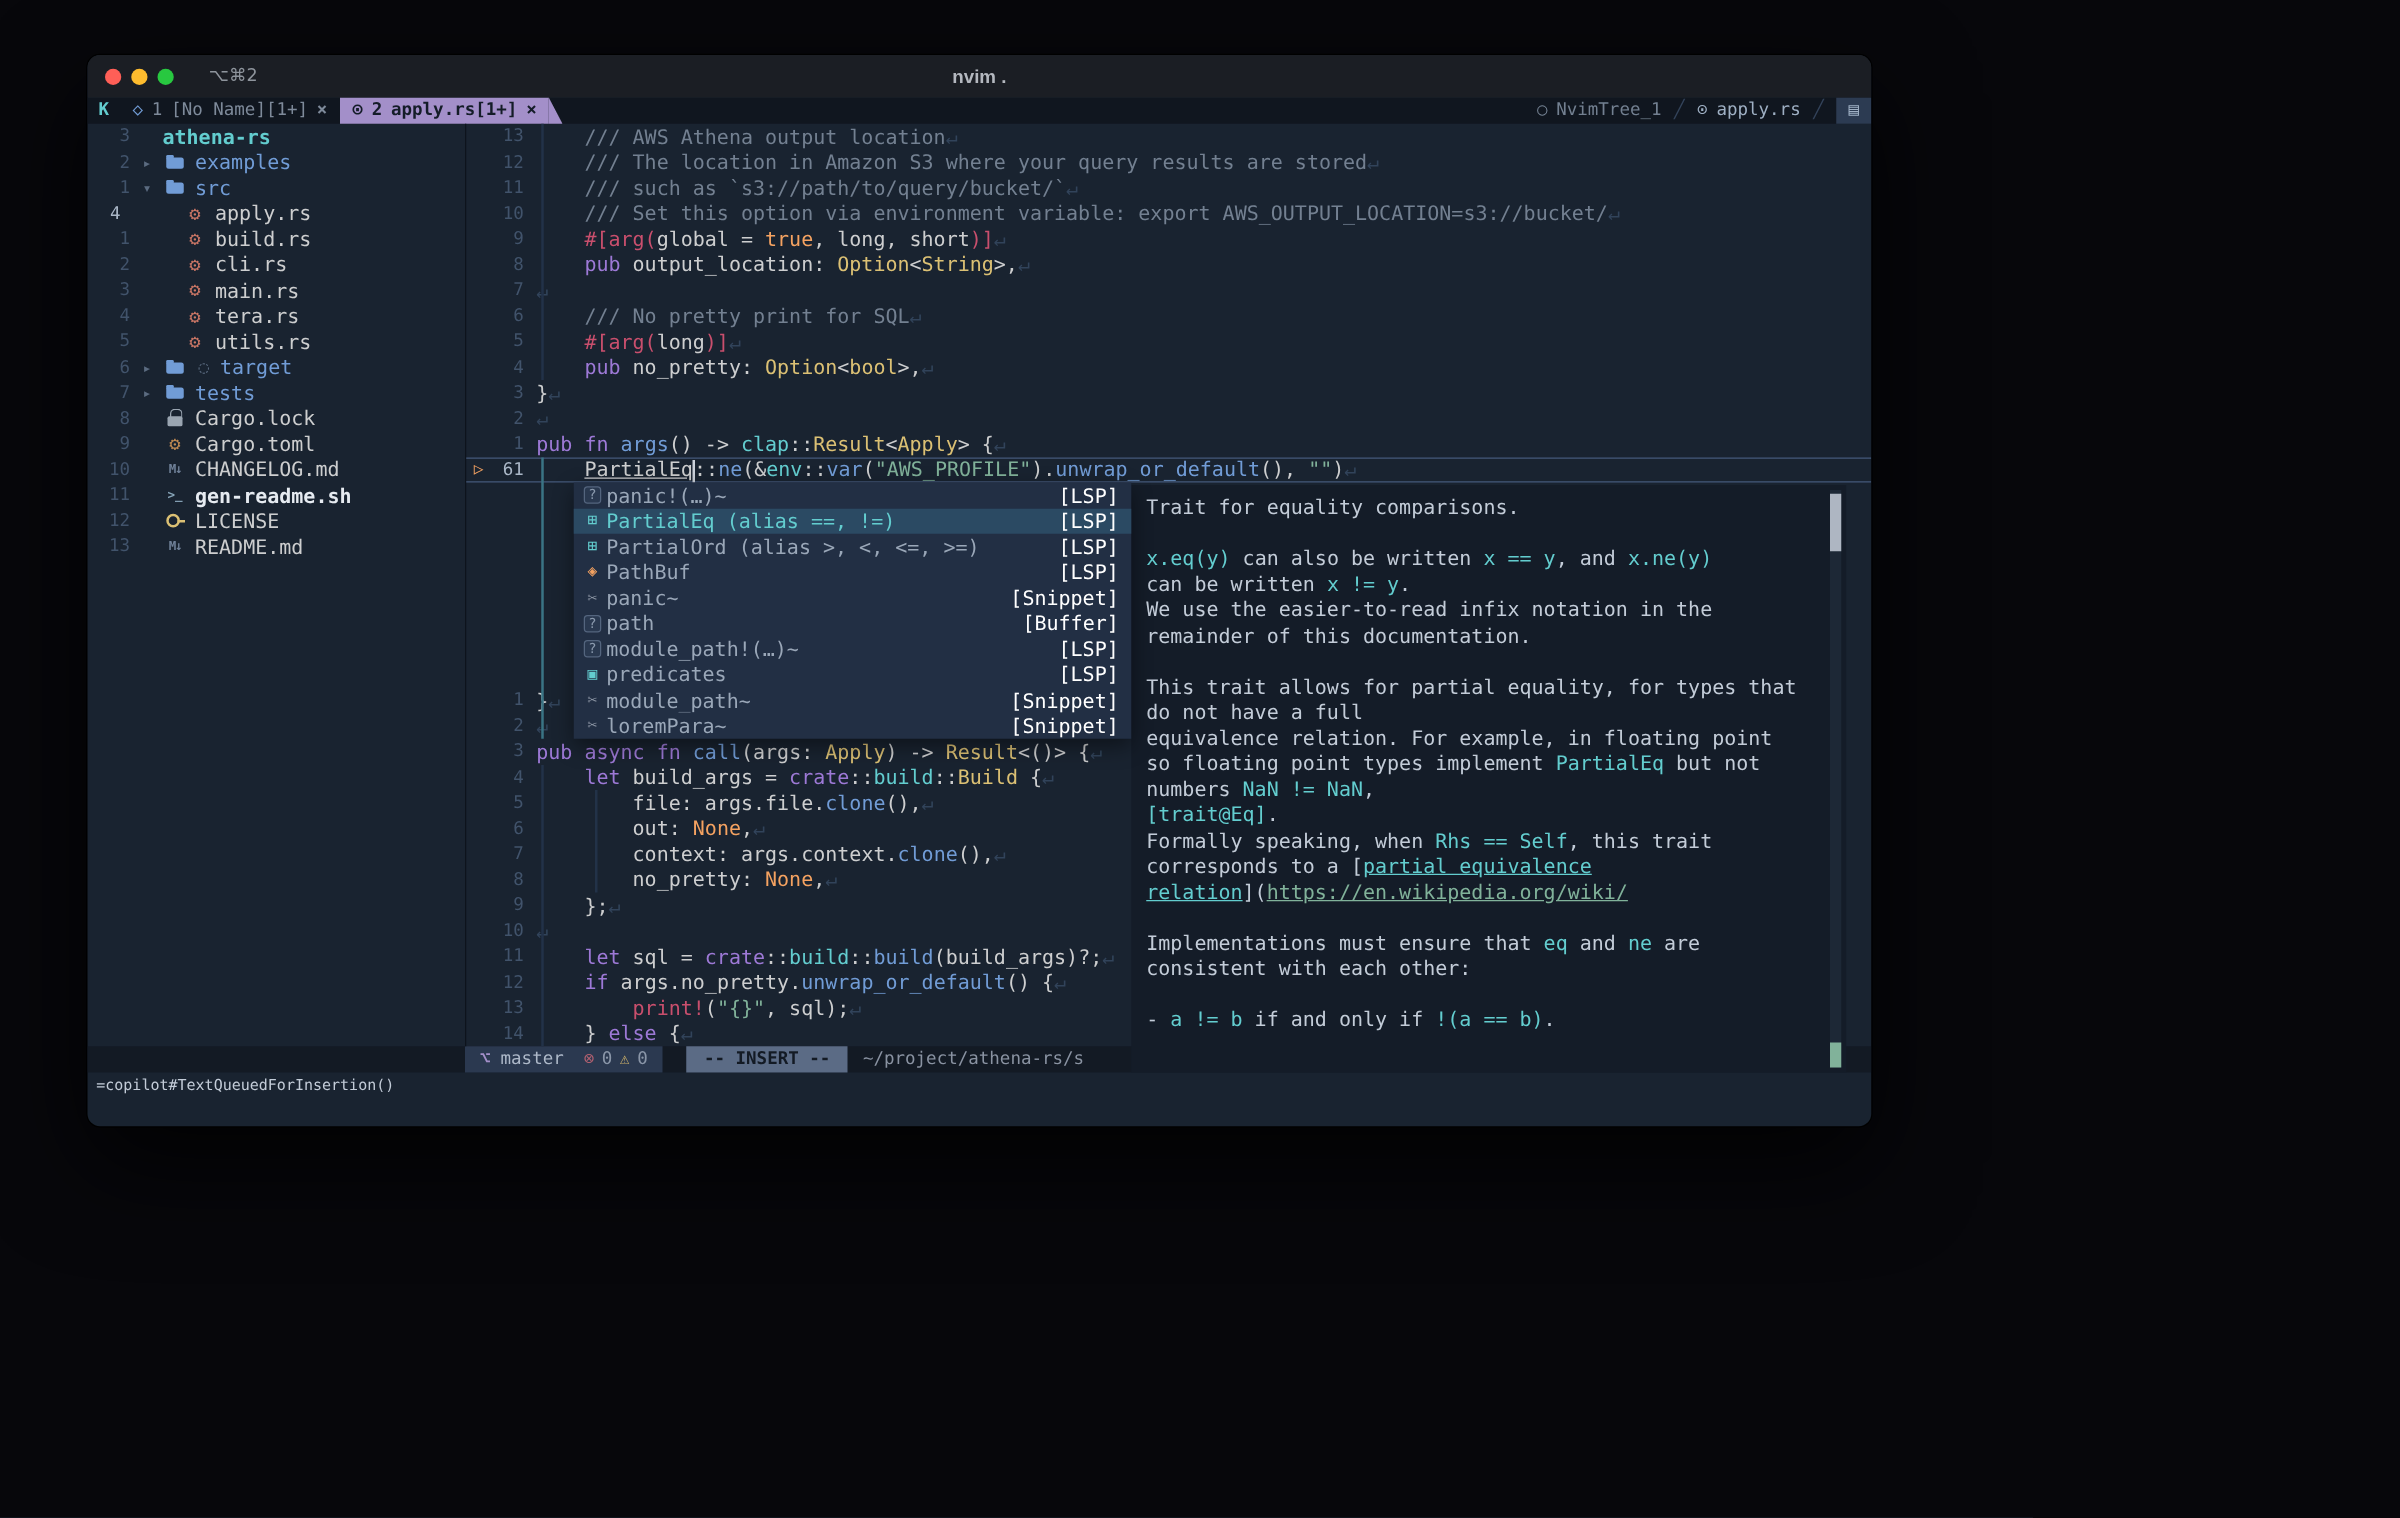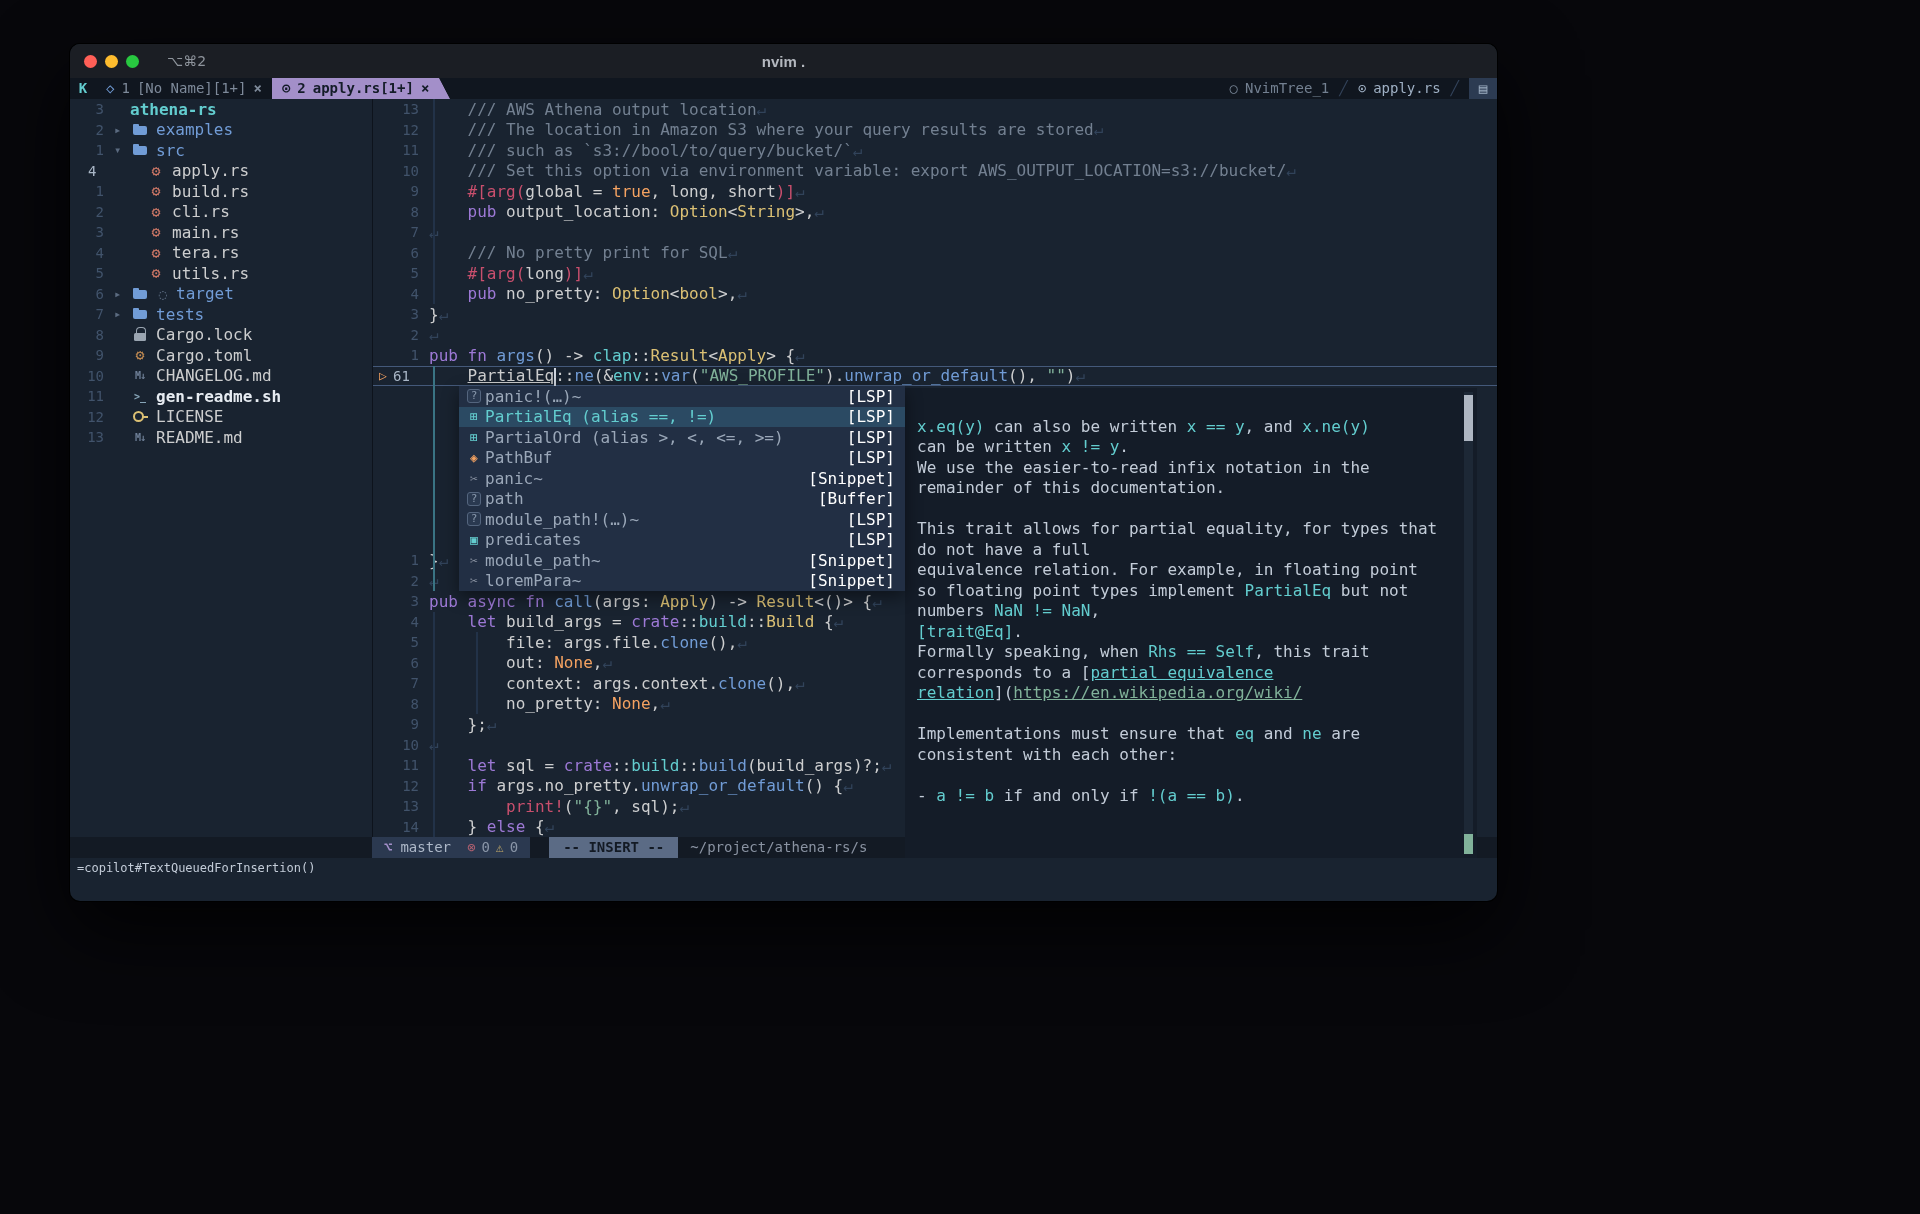--- a/index.html
+++ b/index.html
@@ -64,21 +64,21 @@
   .i-lock::before{content:"";position:absolute;left:6px;top:2px;width:8px;height:7px;border:1.5px solid #9aa5b1;border-bottom:none;border-radius:4px 4px 0 0}
   .i-lock::after{content:"";position:absolute;left:4px;top:8px;width:12px;height:8px;background:#9aa5b1;border-radius:1.5px}
   .i-key::before{content:"";position:absolute;left:3px;top:4px;width:7px;height:7px;border:2px solid var(--yellow);border-radius:50%}
   .i-key::after{content:"";position:absolute;left:12px;top:9px;width:6px;height:2px;background:var(--yellow);box-shadow:3px 2px 0 -1px var(--yellow)}
 
   
   .editor{flex:1;position:relative;font-size:16px;border-left:1px solid #0d131c;min-width:0}
   .erow{height:20.5px;display:flex;align-items:center;white-space:pre;color:var(--fg)}
   .erow .sign{width:20px;flex:0 0 auto;text-align:center;color:var(--orange);font-size:13px}
   .erow .num{width:36px;flex:0 0 auto;text-align:right;padding-right:10px;color:var(--numc);font-size:14px}
-  .erow .num.cur{text-align:left;color:#a9b6c6}
+  .erow .num.cur{text-align:right;color:#a9b6c6}
   .erow .code{flex:1;min-width:0}
   .cursorline{border-top:1px solid #44597a;border-bottom:1px solid #44597a}
 
   .cm{color:var(--dim)} .kw{color:var(--purple)} .fn{color:var(--blue)}
   .ty{color:var(--yellow)} .st{color:var(--green)} .cn{color:var(--orange)}
   .mc{color:var(--red)} .pu{color:var(--fg)} .op{color:var(--fg)} .fg{color:var(--fg)}
   .ns{color:var(--teal)} .eol{color:#31435a}
   .ins{color:var(--fg);text-decoration:underline}
   .cursor{display:inline-block;width:2px;height:18px;background:#cdd3dc;vertical-align:middle;margin-right:-1px}
 
@@ -179,21 +179,21 @@
         <div class="trow"><span class="num">9</span><span class="chev"></span><span class="ticon i-gear">⚙</span><span class="lbl ">Cargo.toml</span></div>
         <div class="trow"><span class="num">10</span><span class="chev"></span><span class="ticon i-markdown">M↓</span><span class="lbl ">CHANGELOG.md</span></div>
         <div class="trow"><span class="num">11</span><span class="chev"></span><span class="ticon i-shell">&gt;_</span><span class="lbl exec">gen-readme.sh</span></div>
         <div class="trow"><span class="num">12</span><span class="chev"></span><span class="ticon i-key"></span><span class="lbl ">LICENSE</span></div>
         <div class="trow"><span class="num">13</span><span class="chev"></span><span class="ticon i-markdown">M↓</span><span class="lbl ">README.md</span></div>
       </div>
     <div class="editor">
       <div id="editor-lines">
           <div class="erow"><span class="sign"></span><span class="num">13</span><span class="code"><span>    </span><span class="cm">/// AWS Athena output location</span><span class="eol">↵</span></span></div>
           <div class="erow"><span class="sign"></span><span class="num">12</span><span class="code"><span>    </span><span class="cm">/// The location in Amazon S3 where your query results are stored</span><span class="eol">↵</span></span></div>
-          <div class="erow"><span class="sign"></span><span class="num">11</span><span class="code"><span>    </span><span class="cm">/// such as `s3://bool/to/query/bucket/`</span><span class="eol">↵</span></span></div>
+          <div class="erow"><span class="sign"></span><span class="num">11</span><span class="code"><span>    </span><span class="cm">/// such as `s3://path/to/query/bucket/`</span><span class="eol">↵</span></span></div>
           <div class="erow"><span class="sign"></span><span class="num">10</span><span class="code"><span>    </span><span class="cm">/// Set this option via environment variable: export AWS_OUTPUT_LOCATION=s3://bucket/</span><span class="eol">↵</span></span></div>
           <div class="erow"><span class="sign"></span><span class="num">9</span><span class="code"><span>    </span><span class="mc">#[arg(</span><span class="fg">global </span><span class="op">= </span><span class="cn">true</span><span class="fg">, long, short</span><span class="mc">)]</span><span class="eol">↵</span></span></div>
           <div class="erow"><span class="sign"></span><span class="num">8</span><span class="code"><span>    </span><span class="kw">pub </span><span class="fg">output_location</span><span class="pu">: </span><span class="ty">Option</span><span class="pu">&lt;</span><span class="ty">String</span><span class="pu">&gt;,</span><span class="eol">↵</span></span></div>
           <div class="erow"><span class="sign"></span><span class="num">7</span><span class="code"><span class="eol">↵</span></span></div>
           <div class="erow"><span class="sign"></span><span class="num">6</span><span class="code"><span>    </span><span class="cm">/// No pretty print for SQL</span><span class="eol">↵</span></span></div>
           <div class="erow"><span class="sign"></span><span class="num">5</span><span class="code"><span>    </span><span class="mc">#[arg(</span><span class="fg">long</span><span class="mc">)]</span><span class="eol">↵</span></span></div>
           <div class="erow"><span class="sign"></span><span class="num">4</span><span class="code"><span>    </span><span class="kw">pub </span><span class="fg">no_pretty</span><span class="pu">: </span><span class="ty">Option</span><span class="pu">&lt;</span><span class="ty">bool</span><span class="pu">&gt;,</span><span class="eol">↵</span></span></div>
           <div class="erow"><span class="sign"></span><span class="num">3</span><span class="code"><span class="pu">}</span><span class="eol">↵</span></span></div>
           <div class="erow"><span class="sign"></span><span class="num">2</span><span class="code"><span class="eol">↵</span></span></div>
           <div class="erow"><span class="sign"></span><span class="num">1</span><span class="code"><span class="kw">pub </span><span class="kw">fn </span><span class="fn">args</span><span class="pu">() </span><span class="op">-&gt; </span><span class="ns">clap</span><span class="pu">::</span><span class="ty">Result</span><span class="pu">&lt;</span><span class="ty">Apply</span><span class="pu">&gt; {</span><span class="eol">↵</span></span></div>
@@ -252,20 +252,21 @@
       <div class="pitem"><span class="pi i-snippet">✂</span><span class="plabel">panic~</span><span class="psrc">[Snippet]</span></div>
       <div class="pitem"><span class="pi i-question">?</span><span class="plabel">path</span><span class="psrc">[Buffer]</span></div>
       <div class="pitem"><span class="pi i-question">?</span><span class="plabel">module_path!(…)~</span><span class="psrc">[LSP]</span></div>
       <div class="pitem"><span class="pi i-module">▣</span><span class="plabel">predicates</span><span class="psrc">[LSP]</span></div>
       <div class="pitem"><span class="pi i-snippet">✂</span><span class="plabel">module_path~</span><span class="psrc">[Snippet]</span></div>
       <div class="pitem"><span class="pi i-snippet">✂</span><span class="plabel">loremPara~</span><span class="psrc">[Snippet]</span></div>
     </div>
 
   <div class="float" id="float">
     <div id="float-lines">
+        <div class="fline"><span class="ft">Trait for equality comparisons.</span></div>
         <div class="fline"></div>
         <div class="fline"><span class="fcode">x.eq(y)</span><span class="ft"> can also be written </span><span class="fcode">x == y</span><span class="ft">, and </span><span class="fcode">x.ne(y)</span></div>
         <div class="fline"><span class="ft">can be written </span><span class="fcode">x != y</span><span class="ft">.</span></div>
         <div class="fline"><span class="ft">We use the easier-to-read infix notation in the</span></div>
         <div class="fline"><span class="ft">remainder of this documentation.</span></div>
         <div class="fline"></div>
         <div class="fline"><span class="ft">This trait allows for partial equality, for types that</span></div>
         <div class="fline"><span class="ft">do not have a full</span></div>
         <div class="fline"><span class="ft">equivalence relation. For example, in floating point</span></div>
         <div class="fline"><span class="ft">so floating point types implement </span><span class="fcode">PartialEq</span><span class="ft"> but not</span></div>

